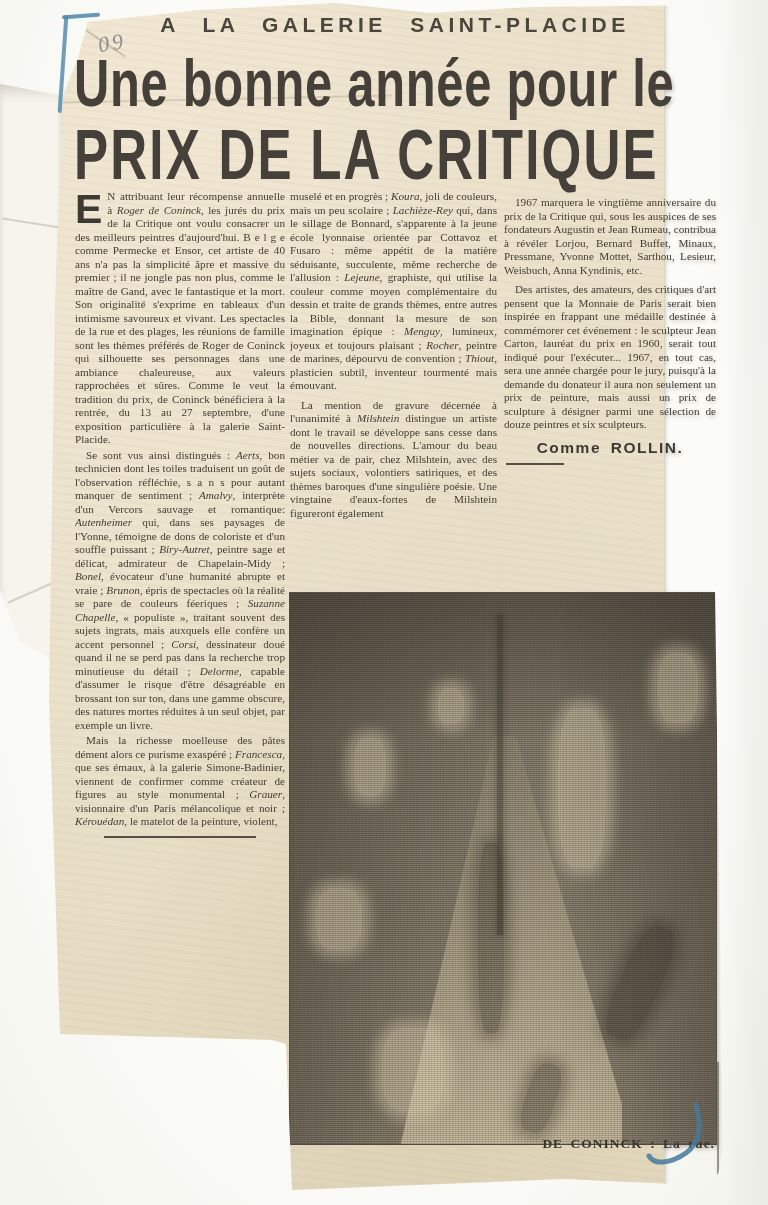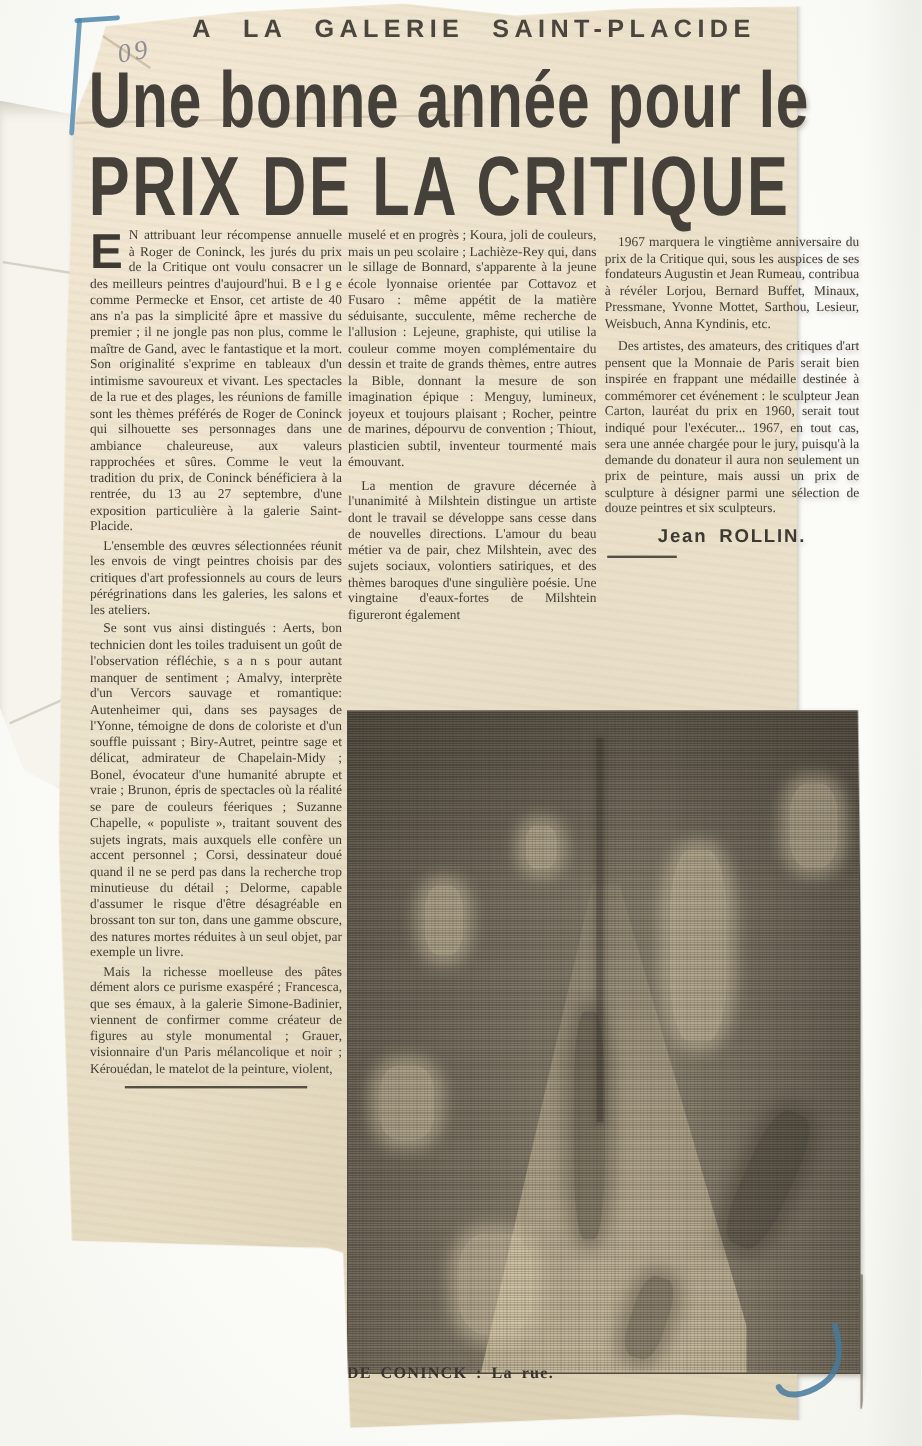--- a/index.html
+++ b/index.html
@@ -54,21 +54,21 @@
   .col{
     position:absolute;top:190px;overflow:hidden;
     font-size:11.2px;line-height:13.5px;text-align:justify;color:#423d35;
   }
   .col-1{left:75px;width:210px;height:848px;}
   .col-2{left:290px;width:207px;height:392px;}
   .col-3{left:504px;width:212px;height:398px;}
   .para{margin:0 0 2px;text-indent:11px;}
   .para.noindent{text-indent:0;}
   .para.gap{margin-top:6px;}
-  .it{}
+  .it{font-style:italic;}
   .dropcap{
     float:left;font-family:"Liberation Sans", sans-serif;font-weight:bold;
     font-size:41px;line-height:.82;padding:3px 5px 0 0;color:#3e3a33;
   }
   .byline{
     text-align:center;margin:9px 0 3px;font-family:"Liberation Sans", sans-serif;
     font-weight:bold;font-size:15.5px;letter-spacing:1.5px;word-spacing:4px;color:#3e3a33;
   }
   .prule{border-top:2px solid #554f45;height:0;}
   
@@ -98,21 +98,21 @@
   .b7{left:188px;top:250px;width:26px;height:190px;}
   .b8{left:236px;top:470px;width:30px;height:70px;transform:rotate(18deg);}
   .b9{left:368px;top:60px;width:40px;height:70px;}
   .photo::after{
     content:"";position:absolute;inset:0;
     background:
       repeating-linear-gradient(0deg, rgba(35,30,22,.16) 0 1px, rgba(238,228,202,.07) 1px 2px),
       repeating-linear-gradient(90deg, rgba(35,30,22,.10) 0 1px, rgba(0,0,0,0) 1px 3px);
   }
   .caption{
-    position:absolute;left:289px;top:1136px;width:426px;text-align:left;
+    position:absolute;left:289px;top:1136px;width:426px;text-align:right;
     font-weight:bold;font-size:13.5px;letter-spacing:1px;word-spacing:3px;color:#3a362f;
   }
   
   .blue-h{position:absolute;left:62px;top:14px;width:38px;height:3.5px;background:#4d86aa;border-radius:2px;transform:rotate(-4deg);opacity:.85;}
   .blue-v{position:absolute;left:61px;top:15px;width:4px;height:98px;background:#4d86aa;border-radius:3px;transform:rotate(4deg);opacity:.8;}
   .handnum{
     position:absolute;left:98px;top:30px;font-style:italic;font-size:22px;
     color:#8f8c94;transform:rotate(-10deg);letter-spacing:3px;
   }
   .blue-pen{position:absolute;left:630px;top:1095px;}
@@ -128,33 +128,32 @@
 <div class="clipping">
   <div class="crease crease-top"></div>
   <div class="crease crease-corner"></div>
 
   <div class="kicker">A LA GALERIE SAINT-PLACIDE</div>
   <div class="headline headline-1">Une bonne année pour le</div>
   <div class="headline headline-2">PRIX DE LA CRITIQUE</div>
 
   <div class="col col-1">
       <p class="para noindent"><span class="dropcap">E</span><span>N attribuant leur récompense annuelle à </span><span class="it">Roger de Coninck</span><span>, les jurés du prix de la Critique ont voulu consacrer un des meilleurs peintres d'aujourd'hui. B e l g e comme Permecke et Ensor, cet artiste de 40 ans n'a pas la simplicité âpre et massive du premier ; il ne jongle pas non plus, comme le maître de Gand, avec le fantastique et la mort. Son originalité s'exprime en tableaux d'un intimisme savoureux et vivant. Les spectacles de la rue et des plages, les réunions de famille sont les thèmes préférés de Roger de Coninck qui silhouette ses personnages dans une ambiance chaleureuse, aux valeurs rapprochées et sûres. Comme le veut la tradition du prix, de Coninck bénéficiera à la rentrée, du 13 au 27 septembre, d'une exposition particulière à la galerie Saint-Placide.</span></p>
-      <p class="para"><span>L'ensemble des œuvres sélectionnées réunit les envois de vingt peintres choisis par des critiques d'art professionnels au cours de leurs pérégrinations dans les galeries, les salons et les ateliers.</span></p>
       <p class="para"><span>Se sont vus ainsi distingués : </span><span class="it">Aerts</span><span>, bon technicien dont les toiles traduisent un goût de l'observation réfléchie, s a n s pour autant manquer de sentiment ; </span><span class="it">Amalvy</span><span>, interprète d'un Vercors sauvage et romantique: </span><span class="it">Autenheimer</span><span> qui, dans ses paysages de l'Yonne, témoigne de dons de coloriste et d'un souffle puissant ; </span><span class="it">Biry-Autret</span><span>, peintre sage et délicat, admirateur de Chapelain-Midy ; </span><span class="it">Bonel</span><span>, évocateur d'une humanité abrupte et vraie ; </span><span class="it">Brunon</span><span>, épris de spectacles où la réalité se pare de couleurs féeriques ; </span><span class="it">Suzanne Chapelle</span><span>, « populiste », traitant souvent des sujets ingrats, mais auxquels elle confère un accent personnel ; </span><span class="it">Corsi</span><span>, dessinateur doué quand il ne se perd pas dans la recherche trop minutieuse du détail ; </span><span class="it">Delorme</span><span>, capable d'assumer le risque d'être désagréable en brossant ton sur ton, dans une gamme obscure, des natures mortes réduites à un seul objet, par exemple un livre.</span></p>
       <p class="para"><span>Mais la richesse moelleuse des pâtes dément alors ce purisme exaspéré ; </span><span class="it">Francesca</span><span>, que ses émaux, à la galerie Simone-Badinier, viennent de confirmer comme créateur de figures au style monumental ; </span><span class="it">Grauer</span><span>, visionnaire d'un Paris mélancolique et noir ; </span><span class="it">Kérouédan</span><span>, le matelot de la peinture, violent,</span></p>
       <div class="prule" style="width: 152px; margin: 7px auto 4px;"></div>
     </div>
   <div class="col col-2">
       <p class="para noindent"><span>muselé et en progrès ; </span><span class="it">Koura</span><span>, joli de couleurs, mais un peu scolaire ; </span><span class="it">Lachièze-Rey</span><span> qui, dans le sillage de Bonnard, s'apparente à la jeune école lyonnaise orientée par Cottavoz et Fusaro : même appétit de la matière séduisante, succulente, même recherche de l'allusion : </span><span class="it">Lejeune</span><span>, graphiste, qui utilise la couleur comme moyen complémentaire du dessin et traite de grands thèmes, entre autres la Bible, donnant la mesure de son imagination épique : </span><span class="it">Menguy</span><span>, lumineux, joyeux et toujours plaisant ; </span><span class="it">Rocher</span><span>, peintre de marines, dépourvu de convention ; </span><span class="it">Thiout</span><span>, plasticien subtil, inventeur tourmenté mais émouvant.</span></p>
       <p class="para gap"><span>La mention de gravure décernée à l'unanimité à </span><span class="it">Milshtein</span><span> distingue un artiste dont le travail se développe sans cesse dans de nouvelles directions. L'amour du beau métier va de pair, chez Milshtein, avec des sujets sociaux, volontiers satiriques, et des thèmes baroques d'une singulière poésie. Une vingtaine d'eaux-fortes de Milshtein figureront également</span></p>
     </div>
   <div class="col col-3">
       <p class="para gap"><span>1967 marquera le vingtième anniversaire du prix de la Critique qui, sous les auspices de ses fondateurs Augustin et Jean Rumeau, contribua à révéler Lorjou, Bernard Buffet, Minaux, Pressmane, Yvonne Mottet, Sarthou, Lesieur, Weisbuch, Anna Kyndinis, etc.</span></p>
       <p class="para gap"><span>Des artistes, des amateurs, des critiques d'art pensent que la Monnaie de Paris serait bien inspirée en frappant une médaille destinée à commémorer cet événement : le sculpteur Jean Carton, lauréat du prix en 1960, serait tout indiqué pour l'exécuter... 1967, en tout cas, sera une année chargée pour le jury, puisqu'à la demande du donateur il aura non seulement un prix de peinture, mais aussi un prix de sculpture à désigner parmi une sélection de douze peintres et six sculpteurs.</span></p>
-      <div class="byline">Jean ROLLIN.</div>
+      <div class="byline">Comme ROLLIN.</div>
       <div class="prule" style="width: 58px; margin: 9px 0px 4px 2px;"></div>
     </div>
 
   <div class="photo">
     <div class="ph ph-top"></div>
     <div class="ph ph-left"></div>
     <div class="ph ph-right"></div>
     <div class="ph ph-street"></div>
     <div class="ph ph-centerline"></div>
     <div class="blob hl b1"></div>

